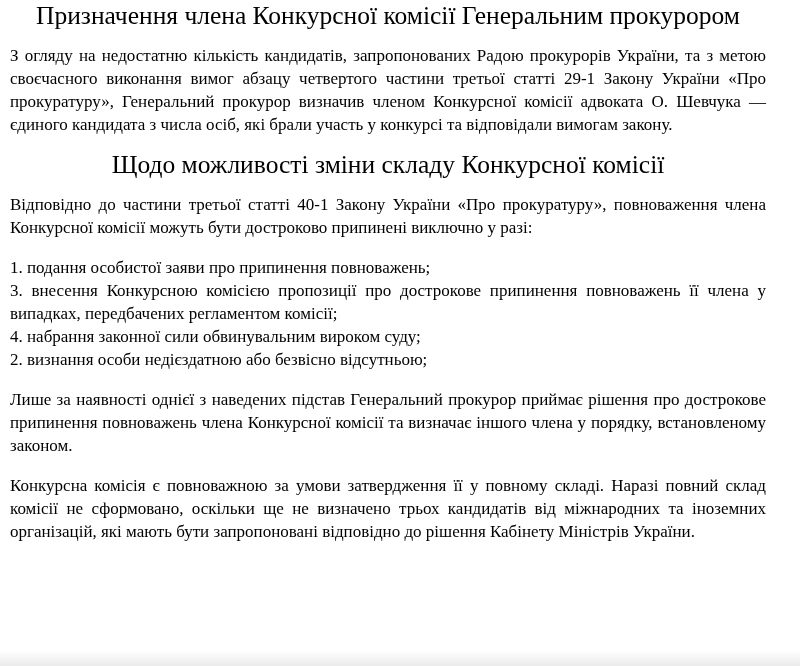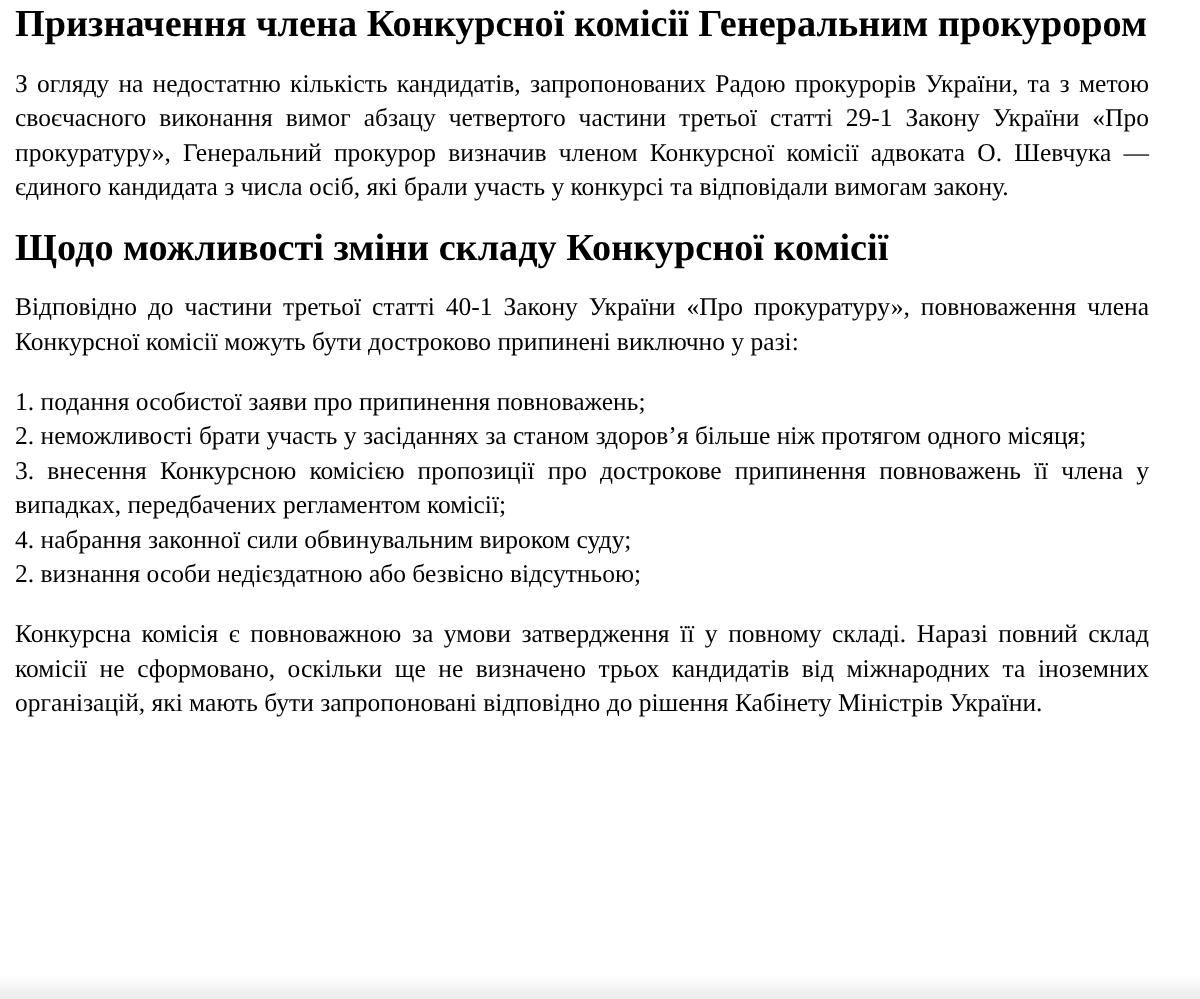--- a/index.html
+++ b/index.html
@@ -16,22 +16,22 @@
     font-size: 17px;
     line-height: 23px;
     color: #000000;
   }
   .page {
     padding: 4px 34px 0 10px;
     box-sizing: border-box;
     width: 800px;
   }
   .doc-heading {
-    font-weight: bold;
-    text-align: left;
+    font-weight: normal;
+    text-align: center;
     margin: 17px 0 17px 0;
   }
   .doc-heading.first {
     margin-top: 0;
   }
   .doc-paragraph {
     text-align: justify;
     margin: 17px 0 17px 0;
   }
   .doc-list {
@@ -62,25 +62,25 @@
   <section>
     <h2 class="doc-heading first">Призначення члена Конкурсної комісії Генеральним прокурором</h2>
     <p class="doc-paragraph">З огляду на недостатню кількість кандидатів, запропонованих Радою прокурорів України, та з метою своєчасного виконання вимог абзацу четвертого частини третьої статті 29-1 Закону України «Про прокуратуру», Генеральний прокурор визначив членом Конкурсної комісії адвоката О. Шевчука — єдиного кандидата з числа осіб, які брали участь у конкурсі та відповідали вимогам закону.</p>
   </section>
 
   <section>
     <h2 class="doc-heading">Щодо можливості зміни складу Конкурсної комісії</h2>
     <p class="doc-paragraph">Відповідно до частини третьої статті 40-1 Закону України «Про прокуратуру», повноваження члена Конкурсної комісії можуть бути достроково припинені виключно у разі:</p>
     <div class="doc-list">
       <div class="doc-list-item">1. подання особистої заяви про припинення повноважень;</div>
-      <div class="doc-list-item">2. неможливості брати участь у засіданнях за станом здоров’я більше ніж протягом одного місяця;</div>
       <div class="doc-list-item">3. внесення Конкурсною комісією пропозиції про дострокове припинення повноважень її члена у випадках, передбачених регламентом комісії;</div>
       <div class="doc-list-item">4. набрання законної сили обвинувальним вироком суду;</div>
       <div class="doc-list-item">2. визнання особи недієздатною або безвісно відсутньою;</div>
     </div>
+    <p class="doc-paragraph">Лише за наявності однієї з наведених підстав Генеральний прокурор приймає рішення про дострокове припинення повноважень члена Конкурсної комісії та визначає іншого члена у порядку, встановленому законом.</p>
   </section>
 
   <section>
     <p class="doc-paragraph">Конкурсна комісія є повноважною за умови затвердження її у повному складі. Наразі повний склад комісії не сформовано, оскільки ще не визначено трьох кандидатів від міжнародних та іноземних організацій, які мають бути запропоновані відповідно до рішення Кабінету Міністрів України.</p>
   </section>
 
 </article>
 
 <div class="bottom-fade"></div>
 

